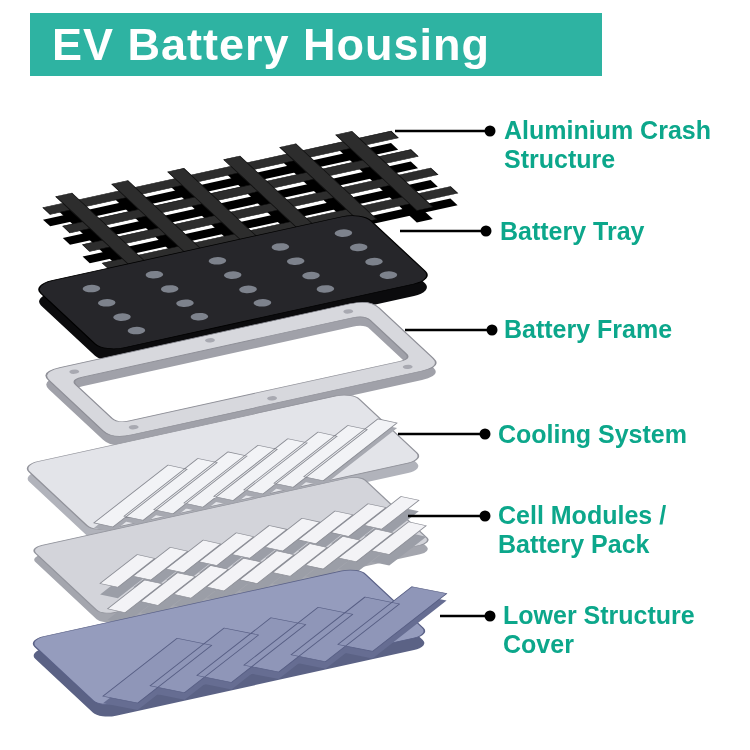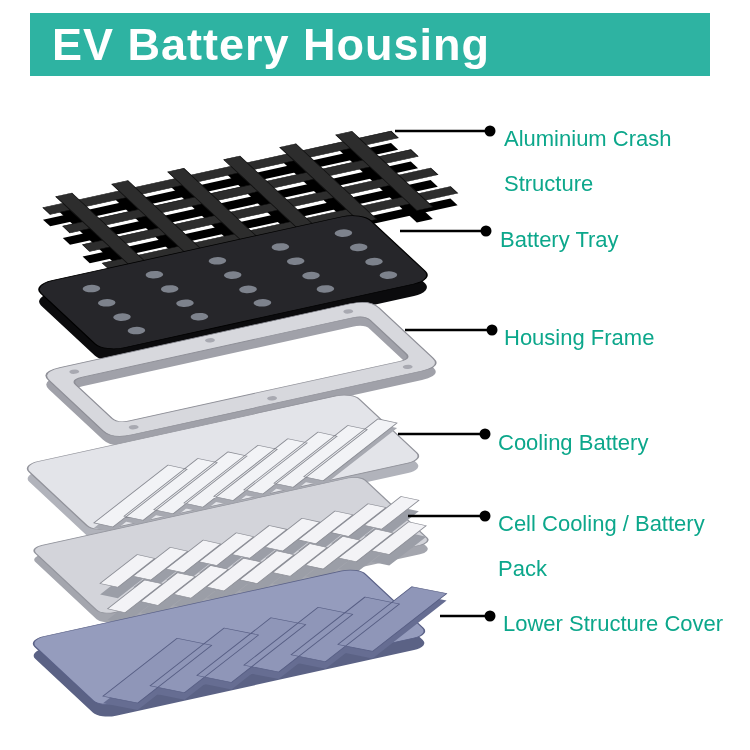--- a/index.html
+++ b/index.html
@@ -8,31 +8,31 @@
     --leader:#000000;
     --background:#ffffff;
   }
   html,body{margin:0;padding:0;}
   body{
     width:750px;height:750px;position:relative;overflow:hidden;
     background:var(--background);
     font-family:"Liberation Sans", sans-serif;
   }
   .banner{
-    position:absolute;left:30px;top:13px;width:680px;height:63px;
+    position:absolute;left:30px;top:13px;width:572px;height:63px;
     background:var(--banner);
     color:#ffffff;font-size:45px;font-weight:700;letter-spacing:1px;
     display:flex;align-items:center;padding-left:22px;box-sizing:border-box;
     white-space:nowrap;
   }
   .diagram-svg{position:absolute;left:0;top:0;}
   .label{
     position:absolute;width:244px;
     color:var(--label-text);
-    font-size:22px;font-weight:400;line-height:45px;
+    font-size:25px;font-weight:700;line-height:29px;
   }
 </style>
 </head>
 <body>
 
 <div class="banner">
   <span>EV Battery Housing</span>
 </div>
 
 <svg class="diagram-svg" width="750" height="750" viewBox="0 0 750 750">
@@ -197,17 +197,17 @@
     <circle cx="492" cy="330" r="5.5"></circle>
     <circle cx="485" cy="434" r="5.5"></circle>
     <circle cx="485" cy="516" r="5.5"></circle>
     <circle cx="490" cy="616" r="5.5"></circle>
   </g>
 </svg>
 
 <div>
   <div class="label" style="left:504px;top:116px">Aluminium Crash Structure</div>
   <div class="label" style="left:500px;top:217px">Battery Tray</div>
-  <div class="label" style="left:504px;top:315px">Housing Frame</div>
-  <div class="label" style="left:498px;top:420px">Cooling Battery</div>
-  <div class="label" style="left:498px;top:501px">Cell Cooling / Battery Pack</div>
+  <div class="label" style="left:504px;top:315px">Battery Frame</div>
+  <div class="label" style="left:498px;top:420px">Cooling System</div>
+  <div class="label" style="left:498px;top:501px">Cell Modules / Battery Pack</div>
   <div class="label" style="left:503px;top:601px">Lower Structure Cover</div>
 </div>
 
 </body></html>

